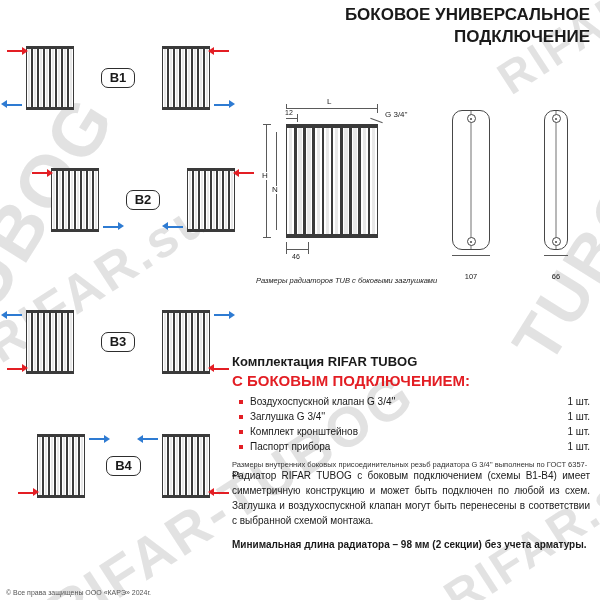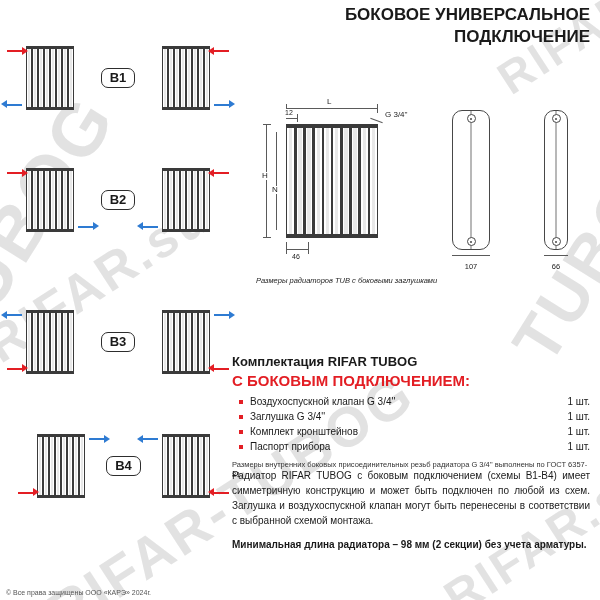--- a/index.html
+++ b/index.html
@@ -104,21 +104,21 @@
     position:absolute; left:50%; width:9px; height:9px; margin-left:-4.5px;
     border:1.3px solid #474747; border-radius:50%; background:#fff;
   }
   .boss::after {
     content:""; position:absolute; left:50%; top:50%;
     width:2px; height:2px; margin:-1px 0 0 -1px;
     background:#474747; border-radius:50%;
   }
   .boss.top { top:3px; } .boss.bottom { bottom:3px; }
   .p-dimline { height:1px; background:#5a5a5a; margin-top:5px; }
-  .p-dim { text-align:center; font-size:7.5px; color:#222; margin-top:6px; }
+  .p-dim { text-align:center; font-size:7.5px; color:#222; margin-top:16px; }
 
   
   .package { position:absolute; left:232px; top:354px; width:358px; z-index:2; }
   .pkg-heading { font-size:13px; font-weight:bold; }
   .pkg-sub { font-size:15px; font-weight:bold; color:#e31e24; margin-top:3px; }
   .pkg-items { margin-top:7px; }
   .pkg-item { display:flex; align-items:flex-start; font-size:10px; margin:4px 0; }
   .bullet { flex:none; width:4px; height:4px; background:#e31e24; margin:4px 7px 0 7px; }
   .pkg-name { flex:1; }
   .pkg-qty { flex:none; margin-left:8px; }
@@ -153,21 +153,21 @@
     <div class="radiator"></div>
   </div>
   <div class="scheme-label">B1</div>
   <div class="rad-wrap">
     <span class="arrow red dir-left tr"></span>
     <span class="arrow blue dir-right br"></span>
     <div class="radiator"></div>
   </div>
 </div>
 
-<div class="scheme-row" style="top:168px;">
+<div class="scheme-row" style="top:168px;margin-left:25px;">
   <div class="rad-wrap">
     <span class="arrow red dir-right tl"></span>
     <span class="arrow blue dir-right br"></span>
     <div class="radiator"></div>
   </div>
   <div class="scheme-label">B2</div>
   <div class="rad-wrap">
     <span class="arrow red dir-left tr"></span>
     <span class="arrow blue dir-left bl"></span>
     <div class="radiator"></div>

